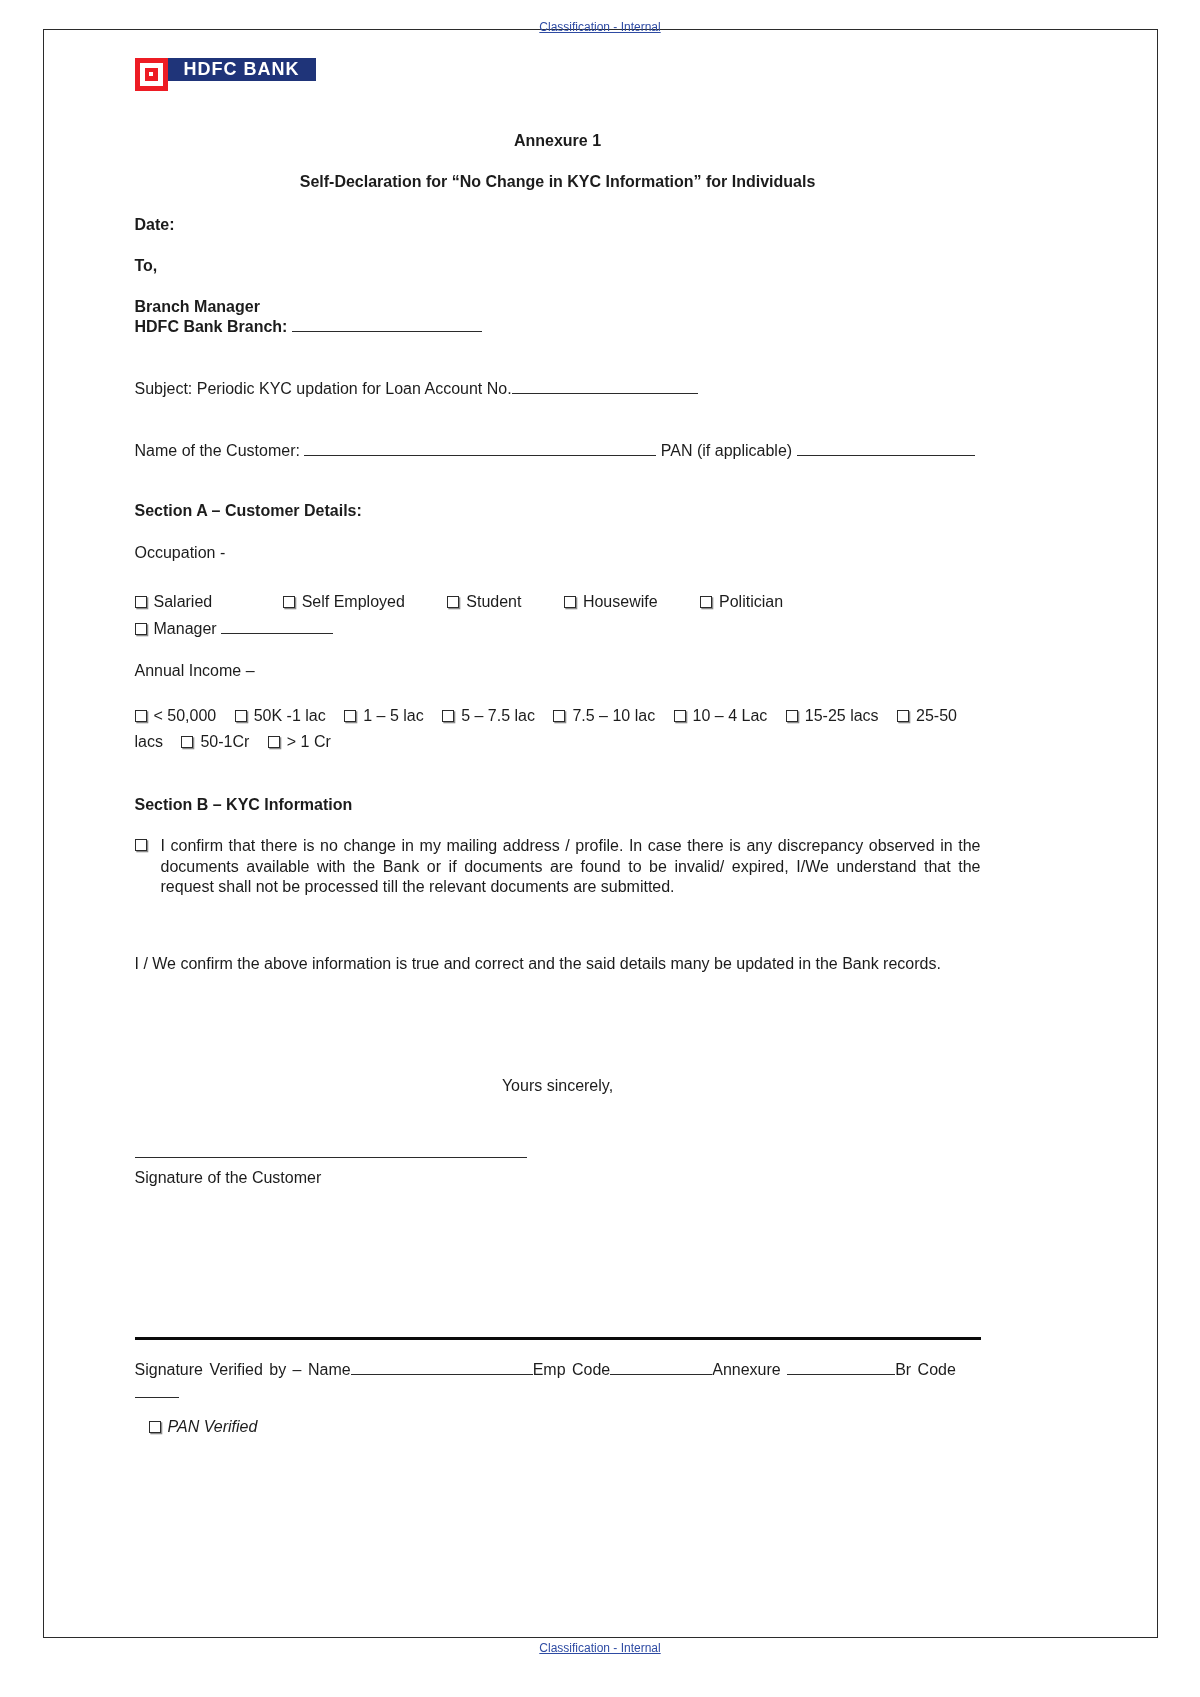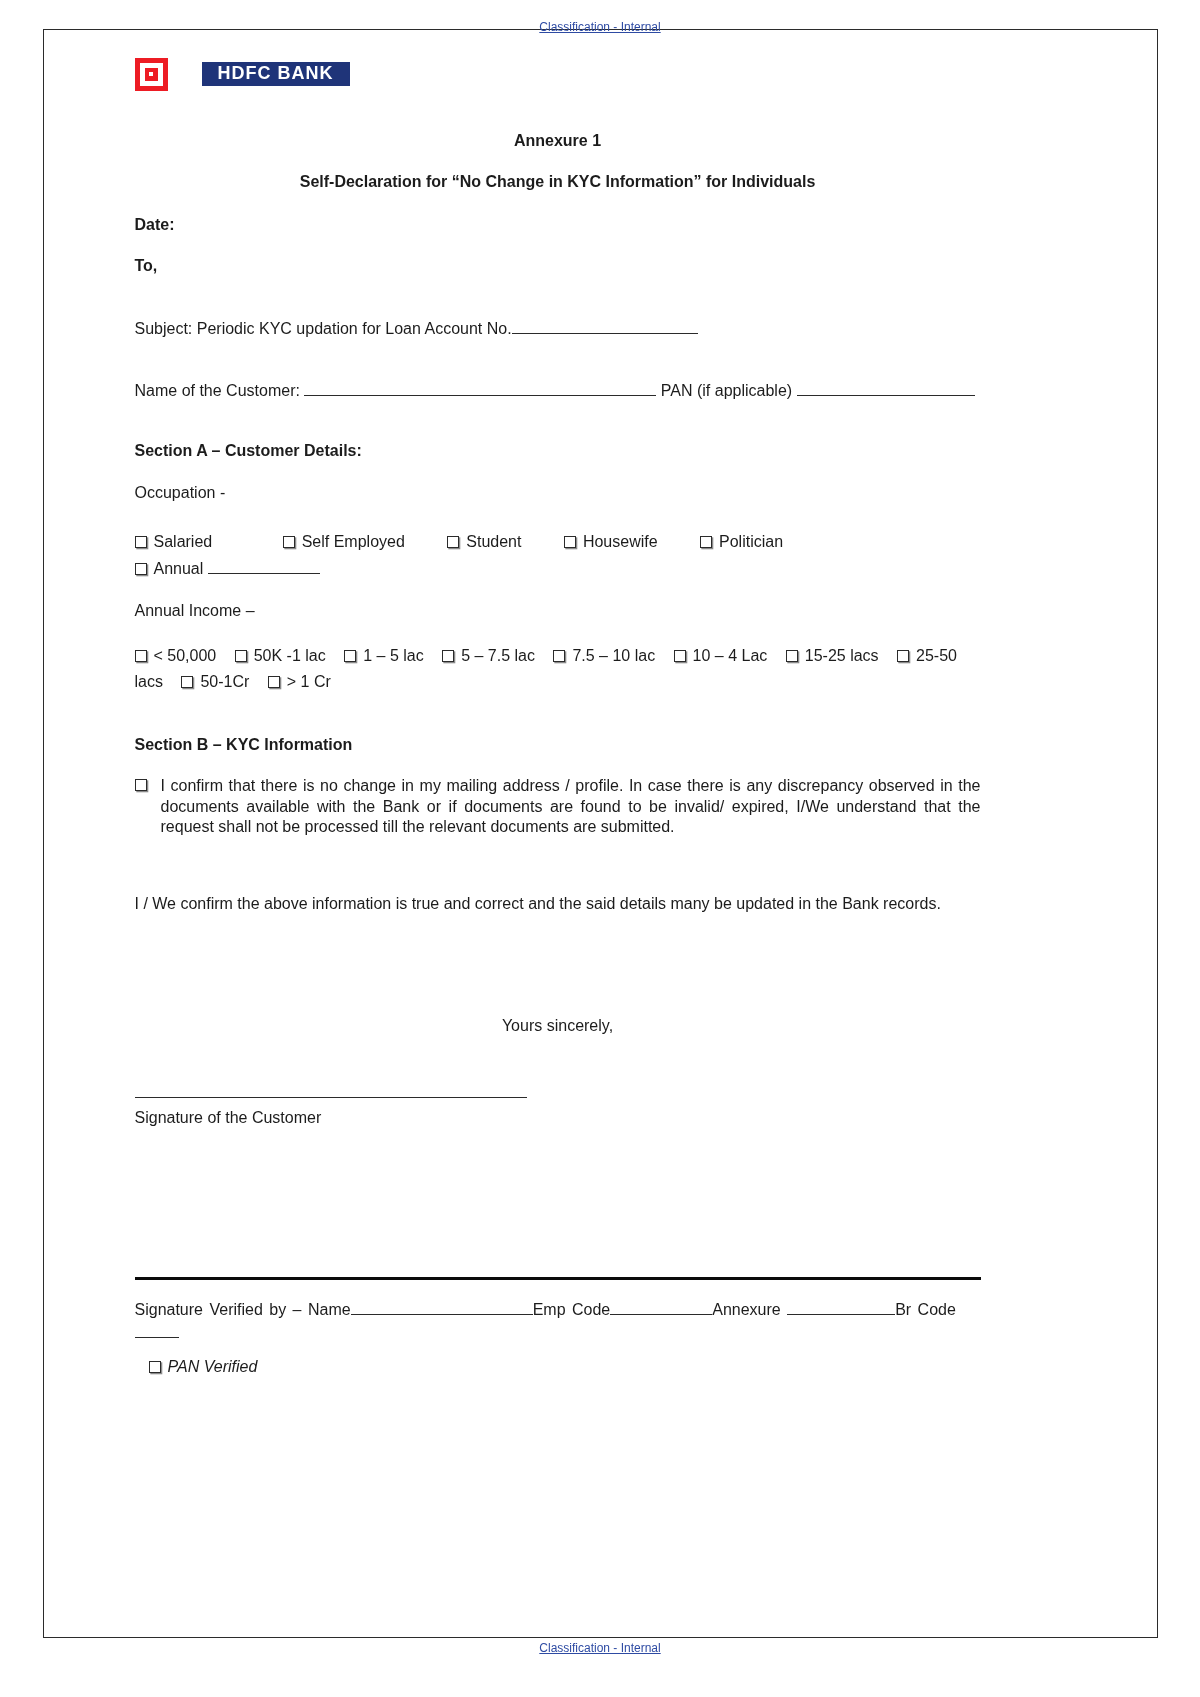--- a/index.html
+++ b/index.html
@@ -16,21 +16,21 @@
   .classification.top { padding-top:20px; position:relative; z-index:2; }
   .classification.bottom { margin-top:3px; }
 
   .page {
     width:1115px; min-height:1609px; margin:-7px auto 0;
     border:1px solid #2b2b2b; background:#fff;
     padding:28px 176px 30px 91px; position:relative; z-index:1;
   }
 
   
-  .logo { display:flex; height:33px; align-items:center;gap:34px; }
+  .logo { display:flex; height:33px; align-items:flex-start; }
   .logo-mark { width:33px; height:33px; background:#ed1c24; padding:5px; }
   .logo-mid  { width:100%; height:100%; background:#ffffff; padding:5px; }
   .logo-core { width:100%; height:100%; background:#ed1c24; position:relative; }
   .logo-core::after { content:""; position:absolute; inset:32%; background:#ffffff; }
   .logo-text {
     background:#1f3479; color:#ffffff; font-weight:bold; font-size:18px;
     letter-spacing:1px; display:flex; align-items:center; padding:0 16px;
   }
 
   .center { text-align:center; }
@@ -90,20 +90,27 @@
   </div>
 
   <div class="annexure center">Annexure 1</div>
 
   <div class="doc-title center">Self-Declaration for “No Change in KYC Information” for Individuals</div>
 
   <div class="date-line">Date:</div>
 
   <div class="to-line">To,</div>
 
+  <div class="addr-block">
+    <div>Branch Manager</div>
+    <div>
+      <span>HDFC Bank Branch:</span>
+      <span class="blank" style="width:190px"></span>
+    </div>
+  </div>
 
   <div class="subject-line">
     <span>Subject: Periodic KYC updation for Loan Account No.</span><span class="blank" style="width:186px"></span>
   </div>
 
   <div class="name-line">
     <span>Name of the Customer:</span>
     <span class="blank" style="width:352px"></span>
     <span>PAN (if applicable)</span>
     <span class="blank" style="width:178px"></span>
@@ -112,21 +119,21 @@
   <div class="section-title">Section A – Customer Details:</div>
 
   <div class="occupation-label">Occupation -</div>
 
   <div class="occ-row">
     <span class="opt mr-lg"><span class="cb"></span><span>Salaried</span></span>
     <span class="opt"><span class="cb"></span><span>Self Employed</span></span>
     <span class="opt"><span class="cb"></span><span>Student</span></span>
     <span class="opt"><span class="cb"></span><span>Housewife</span></span>
     <span class="opt"><span class="cb"></span><span>Politician</span></span>
-    <span class="opt" style="margin-right:0"><span class="cb"></span><span>Annual</span> <span class="blank" style="width:112px"></span></span>
+    <span class="opt" style="margin-right:0"><span class="cb"></span><span>Manager</span> <span class="blank" style="width:112px"></span></span>
   </div>
 
   <div class="income-label">Annual Income –</div>
 
   <div class="income-row">
     <span class="opt-sm"><span class="cb" style="margin-left:0"></span><span>&lt; 50,000</span></span>
     <span class="opt-sm"><span class="cb"></span><span>50K -1 lac</span></span>
     <span class="opt-sm"><span class="cb"></span><span>1 – 5 lac</span></span>
     <span class="opt-sm"><span class="cb"></span><span>5 – 7.5 lac</span></span>
     <span class="opt-sm"><span class="cb"></span><span>7.5 – 10 lac</span></span>

